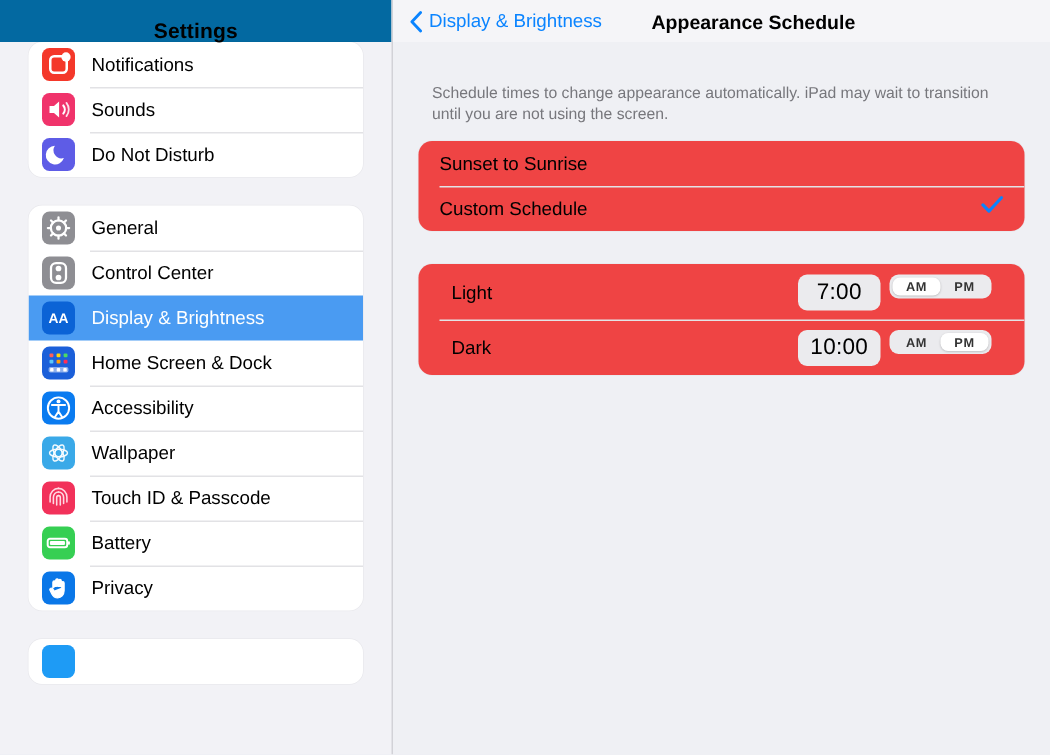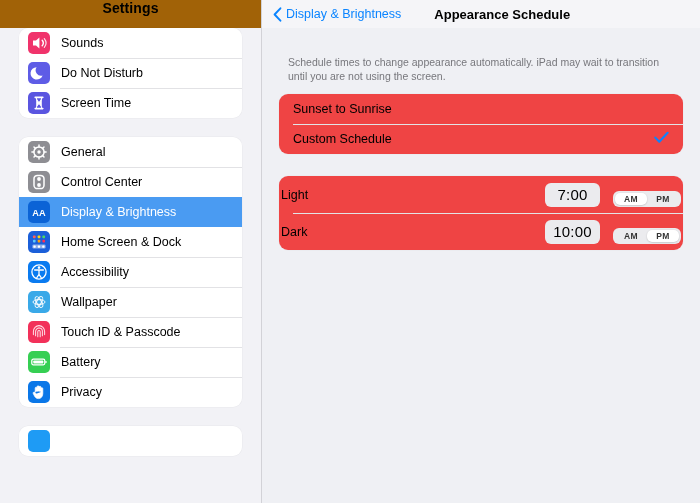--- a/index.html
+++ b/index.html
@@ -28,23 +28,23 @@
     height: 503px;
     box-sizing: border-box;
     background: #f2f2f6;
     position: relative;
     overflow: hidden;
     border-right: 1px solid #d2d2d7;
   }
   .sidebar-header {
     height: 28px;
     display: flex;
-    align-items: flex-start;
+    align-items: flex-end;
     justify-content: center;
-    background: #a16207;
+    background: #0369a1;
   }
   .sidebar-title {
     font-size: 14px;
     font-weight: bold;
     color: #000;
     letter-spacing: 0.1px;
   }
   .sidebar-scroll {
     padding: 0 19px;
   }
@@ -175,38 +175,38 @@
   .check {
     margin-left: auto;
     color: #0a84ff;
   }
 
   
   .time-row {
     display: flex;
     align-items: center;
     height: 37px;
-    padding: 0 2px;
+    padding: 0 22px;
     position: relative;
     box-sizing: border-box;
   }
   .time-row + .time-row::before {
     content: "";
     position: absolute;
     left: 14px;
     right: 0;
     top: 0;
     height: 1px;
     background: #e3e3e6;
   }
   .time-right {
     margin-left: auto;
     display: flex;
-    align-items: flex-end;
-    gap: 13px;
+    align-items: flex-start;
+    gap: 6px;
   }
   .time-field {
     background: #ebebee;
     border-radius: 6px;
     min-width: 55px;
     height: 24px;
     display: flex;
     align-items: center;
     justify-content: center;
     padding: 0 7px;
@@ -246,20 +246,29 @@
 <div class="ipad">
 
   <div class="sidebar">
     <div class="sidebar-header">
       <div class="sidebar-title">Settings</div>
     </div>
     <div class="sidebar-scroll">
 
       <div class="group">
 
+        <div class="srow">
+          <span class="ico" style="background:#f4382a;">
+            <svg width="22" height="22" viewBox="0 0 22 22">
+              <rect x="5.5" y="5.5" width="11" height="11" rx="2.6" fill="none" stroke="#fff" stroke-width="1.7"></rect>
+              <circle cx="16" cy="6" r="3.1" fill="#fff"></circle>
+            </svg>
+          </span>
+          <span class="srow-label">Notifications</span>
+        </div>
 
         <div class="srow">
           <span class="ico" style="background:#f0336b;">
             <svg width="22" height="22" viewBox="0 0 22 22">
               <path d="M5 8.6h3l3.4-3v10.8l-3.4-3H5z" fill="#fff"></path>
               <path d="M14.2 8.3a4.2 4.2 0 0 1 0 5.4" fill="none" stroke="#fff" stroke-width="1.4" stroke-linecap="round"></path>
               <path d="M16.3 6.6a7 7 0 0 1 0 8.8" fill="none" stroke="#fff" stroke-width="1.2" stroke-linecap="round" opacity="0.85"></path>
             </svg>
           </span>
           <span class="srow-label">Sounds</span>
@@ -267,29 +276,20 @@
 
         <div class="srow">
           <span class="ico" style="background:#5e5ce6;">
             <svg width="22" height="22" viewBox="0 0 22 22">
               <path d="M14.6 13.4A5.4 5.4 0 0 1 8.6 5.2a6.2 6.2 0 1 0 6 8.2z" fill="#fff"></path>
             </svg>
           </span>
           <span class="srow-label">Do Not Disturb</span>
         </div>
 
-        <div class="srow">
-          <span class="ico" style="background:#5a55e0;">
-            <svg width="22" height="22" viewBox="0 0 22 22">
-              <path d="M7.2 5.4h7.6M7.2 16.6h7.6" stroke="#fff" stroke-width="1.6" stroke-linecap="round"></path>
-              <path d="M8.2 5.6c0 3 2.8 4.2 2.8 5.4s-2.8 2.4-2.8 5.4M13.8 5.6c0 3-2.8 4.2-2.8 5.4s2.8 2.4 2.8 5.4" fill="#fff" stroke="#fff" stroke-width="1.1"></path>
-            </svg>
-          </span>
-          <span class="srow-label">Screen Time</span>
-        </div>
       </div>
 
       <div class="group">
 
         <div class="srow">
           <span class="ico" style="background:#8e8e93;">
             <svg width="22" height="22" viewBox="0 0 22 22">
               <g fill="none" stroke="#fff" stroke-width="1.5">
                 <circle cx="11" cy="11" r="5.1"></circle>
                 <circle cx="11" cy="11" r="1.7" fill="#fff" stroke="none"></circle>

